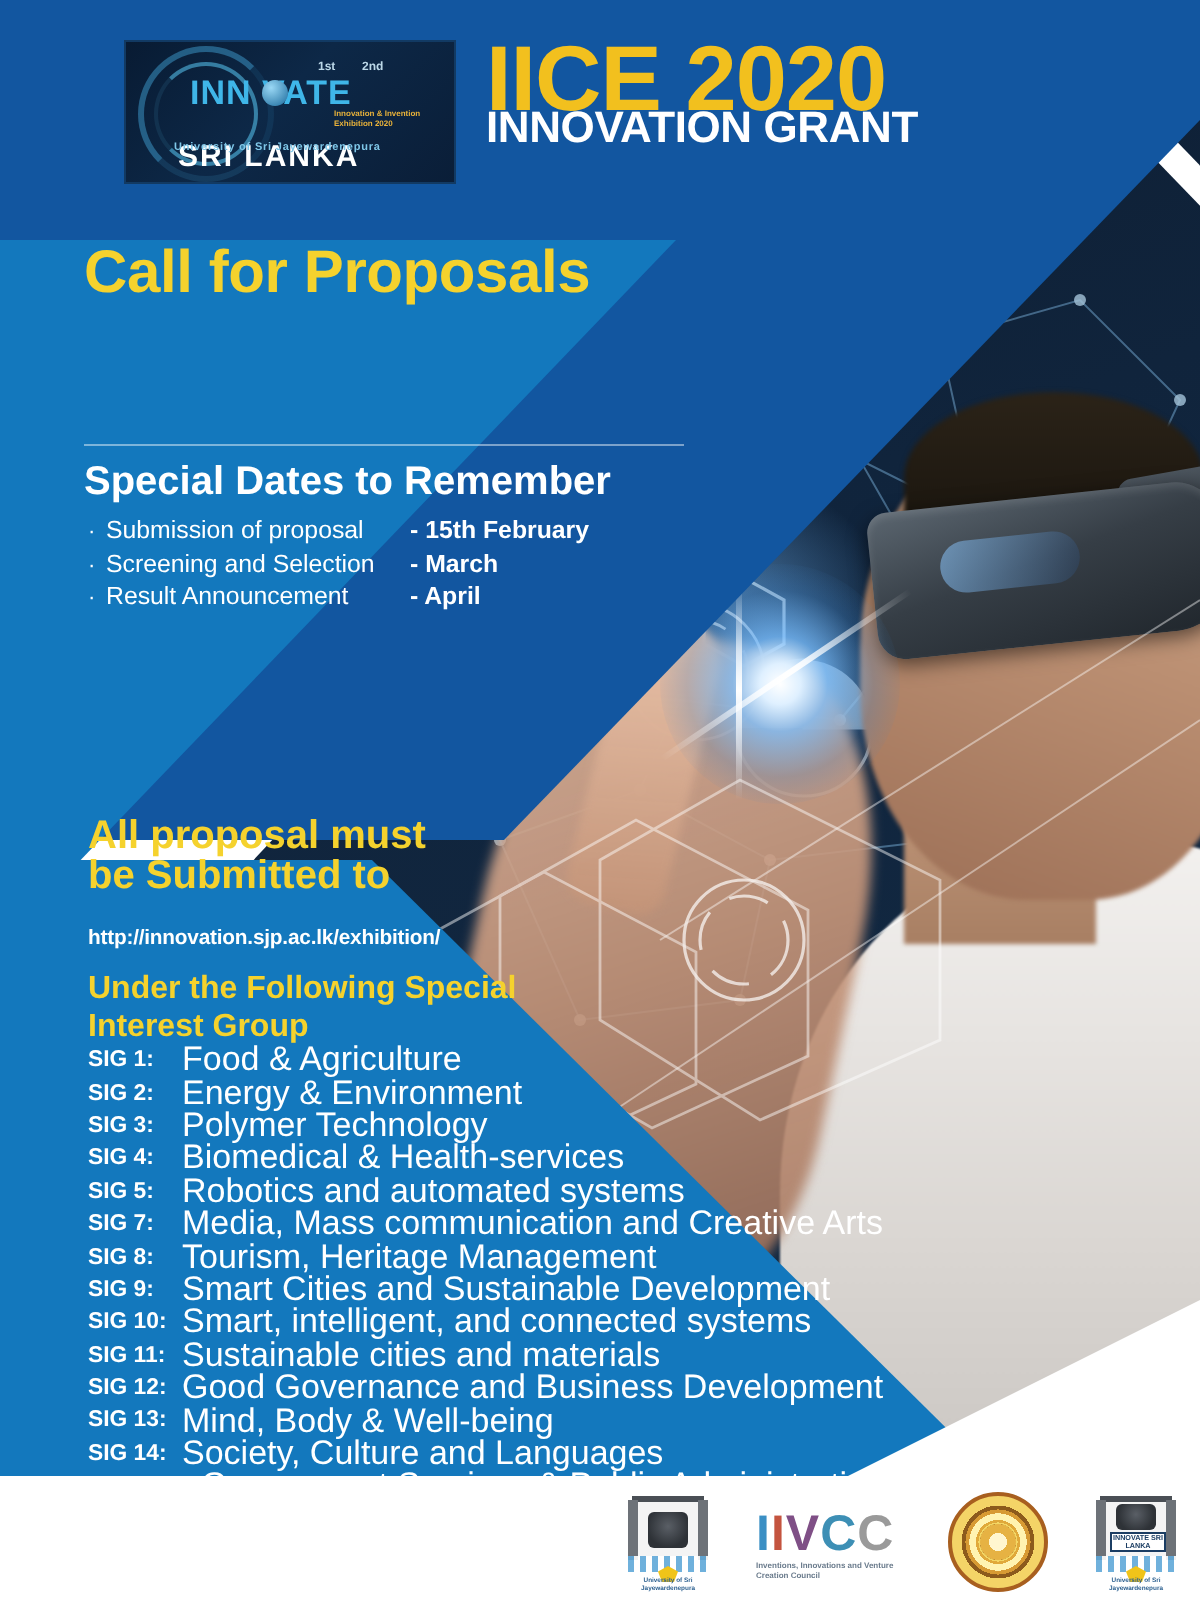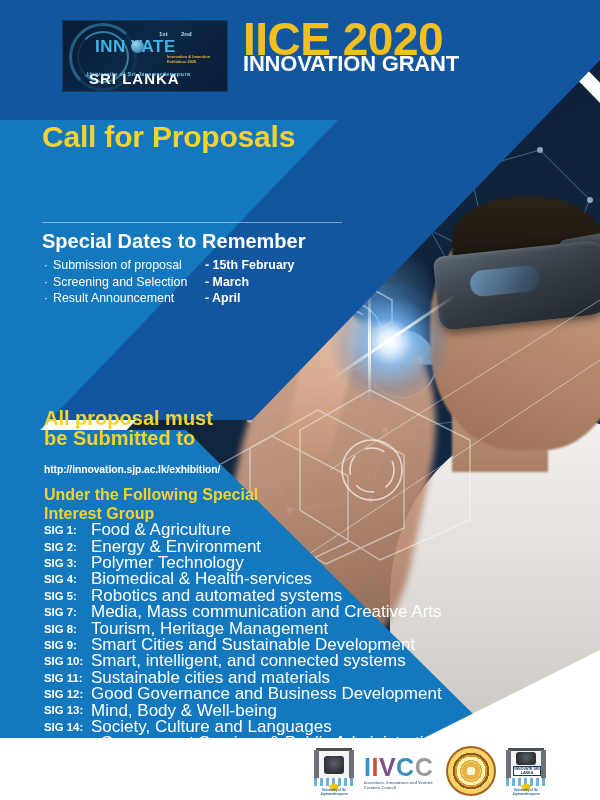--- a/index.html
+++ b/index.html
@@ -263,21 +263,21 @@
   }
   .sig-list { position: absolute; left: 44px; top: 522px; }
   .sig-row { display: flex; align-items: center; height: 16.4px; }
   .sig-key { color: #ffffff; font-size: 11.4px; font-weight: 700; width: 47px; }
   .sig-val { color: #ffffff; font-size: 17px; font-weight: 400; }
 
   
   .footer-logos {
     position: absolute; z-index: 22; left: 312px; bottom: 4px;
     height: 56px; width: 284px;
-    display: flex; align-items: flex-end; gap: 8px;
+    display: flex; align-items: flex-end; gap: 22px;
   }
   .crest { position: relative; width: 44px; height: 52px; }
   .crest-arch {
     position: absolute; left: 4px; top: 4px; width: 36px; height: 30px;
     border: 3px solid #4a4f55; border-bottom: none;
     background: #f4f4f4;
   }
   .crest-col {
     position: absolute; top: 6px; width: 5px; height: 30px; background: #6d7278;
   }

